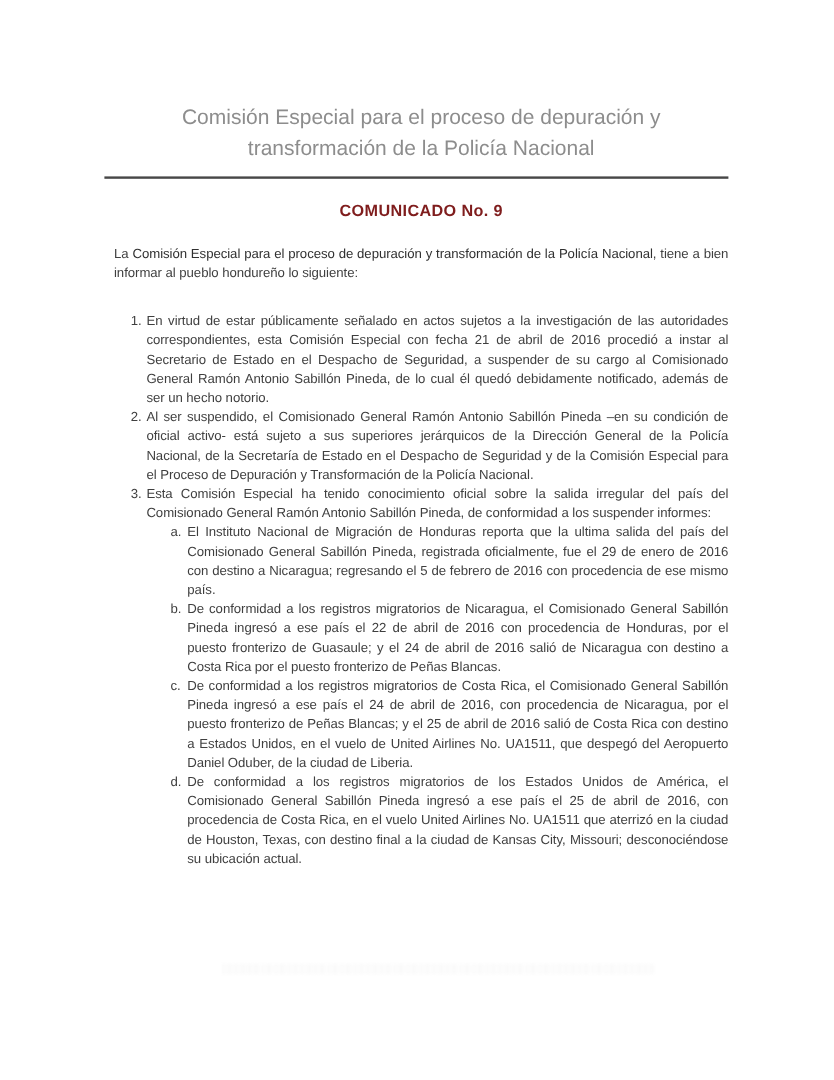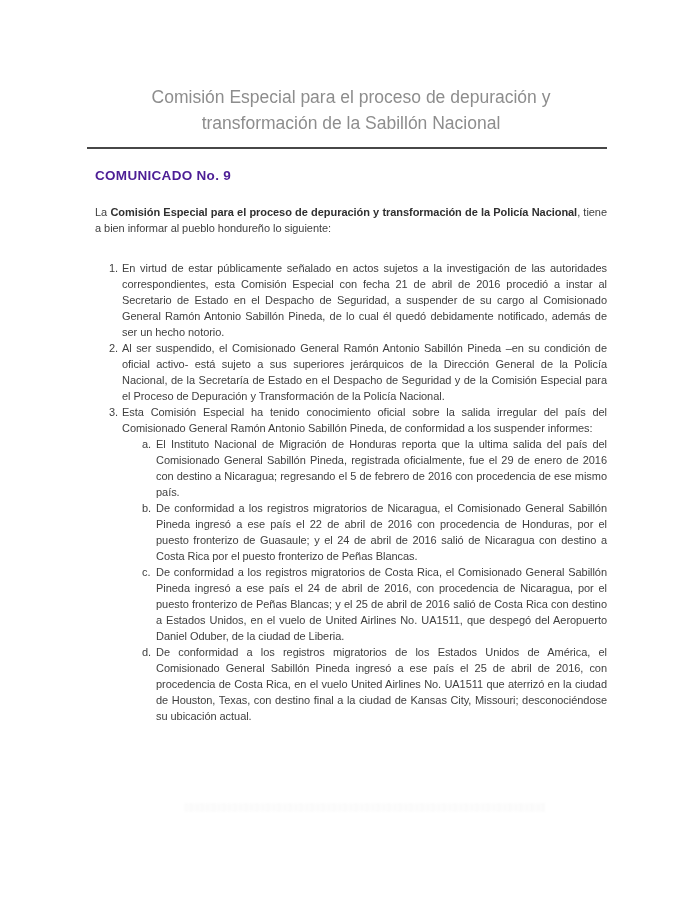--- a/index.html
+++ b/index.html
@@ -33,38 +33,39 @@
     line-height: 26px;
     font-weight: 400;
   }
   .title-rule {
     border: none;
     border-top: 2px solid #474747;
     margin: 11px 0 0 -8px;
     width: 520px;
   }
   .communique {
-    color: #4c1d95;
+    text-align: center;
+    color: #7f1d1d;
     font-size: 13.5px;
     font-weight: 700;
     letter-spacing: 0.3px;
     margin-top: 19px;
   }
   .body-text {
     font-size: 11px;
     line-height: 16px;
     letter-spacing: -0.05px;
     text-align: justify;
     color: #3f3f3f;
   }
   .intro {
     margin-top: 21px;
   }
   .intro .bold {
-    font-weight: 700;
+    font-weight: 400;
     color: #303030;
   }
   .list {
     margin-top: 24px;
   }
   .num-item {
     display: flex;
     padding-left: 14px;
   }
   .num-marker {
@@ -99,21 +100,21 @@
   }
 </style>
 </head>
 <body>
 
 <div class="page">
   <div class="content">
 
     <div class="doc-title">
       <div>Comisión Especial para el proceso de depuración y</div>
-      <div>transformación de la Sabillón Nacional</div>
+      <div>transformación de la Policía Nacional</div>
     </div>
 
     <hr class="title-rule">
 
     <div class="communique">COMUNICADO No. 9</div>
 
     <p class="body-text intro"><span>La </span><span class="bold">Comisión Especial para el proceso de depuración y transformación de la Policía Nacional</span><span>, tiene a bien informar al pueblo hondureño lo siguiente:</span></p>
 
     <div class="list body-text">
 

